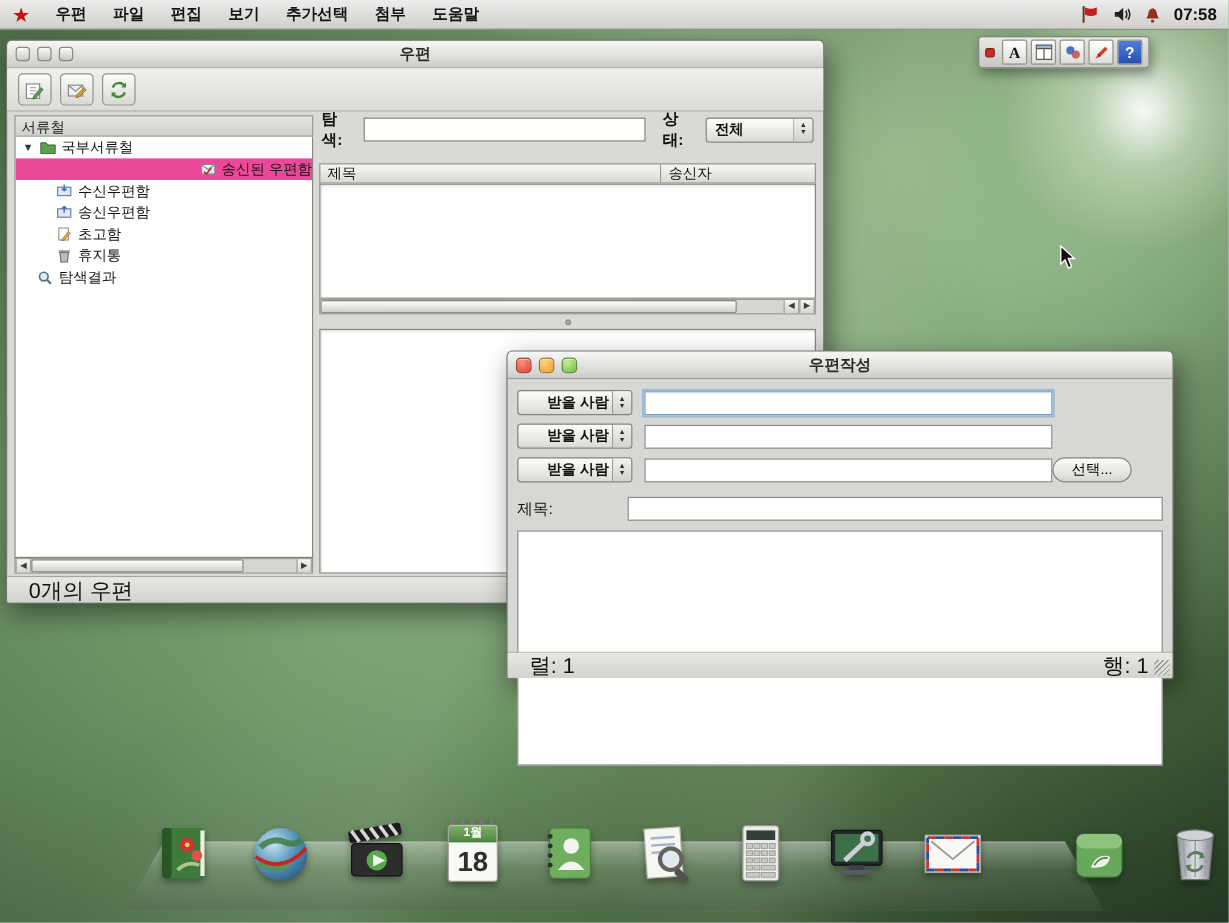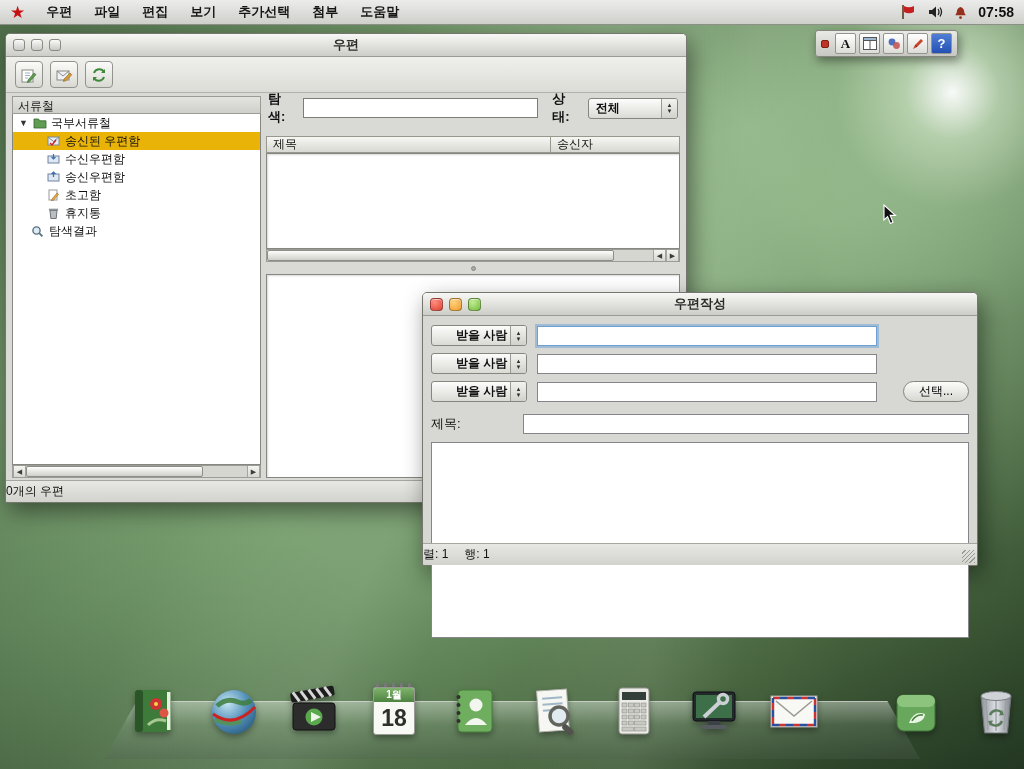--- a/index.html
+++ b/index.html
@@ -36,39 +36,39 @@
   .wbtn { width:12px; height:12px; margin-right:6px; border:1px solid #8a8a84; border-radius:3px;
     background:linear-gradient(#fafafa,#c9c9c4); }
   .tl { width:13px; height:13px; margin-right:6px; border-radius:4px; border:1px solid rgba(0,0,0,.35);
     box-shadow:inset 0 1px 1px rgba(255,255,255,.6); }
   .tl.red { background:radial-gradient(circle at 35% 30%, #ff8d7e,#df4234); }
   .tl.orange { background:radial-gradient(circle at 35% 30%, #ffd27e,#f09c2b); }
   .tl.green { background:radial-gradient(circle at 35% 30%, #c2ec92,#72bd3f); }
 
   .sunken { background:#fff; border:1px solid #878782; box-shadow:inset 1px 1px 2px rgba(0,0,0,.15); }
   .statusbar { position:absolute; left:0; right:0; bottom:0; height:22px; border-top:1px solid #a6a6a0;
-    background:linear-gradient(#e7e7e3,#d3d3ce); display:flex; align-items:center; padding:0 0; font-size:12px; border-radius:0 0 2px 2px; }
+    background:linear-gradient(#e7e7e3,#d3d3ce); display:flex; align-items:center; padding:0 18px; font-size:18px; border-radius:0 0 2px 2px; }
 
   
   #mail-window { left:5px; top:33px; width:682px; height:470px; z-index:10; }
   #mail-toolbar { position:absolute; top:23px; left:0; right:0; height:36px;
     background:linear-gradient(#efefec,#dcdcd7); border-bottom:1px solid #b3b3ad;
     display:flex; align-items:center; gap:7px; padding:0 9px; }
   .tool-btn { width:28px; height:27px; border:1px solid #93938d; border-radius:4px;
     background:linear-gradient(#fbfbf9,#d9d9d4); display:flex; align-items:center; justify-content:center; }
 
   #mail-sidebar { position:absolute; top:62px; left:6px; width:249px; bottom:24px; }
   #sidebar-header { height:18px; background:linear-gradient(#e3e3df,#d0d0cb); border:1px solid #9c9c96;
     font-size:12px; padding:1px 5px; color:#222; }
   #folder-tree { position:absolute; top:18px; left:0; right:0; bottom:13px;
     background:#fff; border:1px solid #878782; border-top:none; overflow:hidden; }
   .tree-row { height:18px; display:flex; align-items:center; gap:4px; font-size:12px; padding-left:6px; white-space:nowrap; }
   .tree-row.child { padding-left:34px; }
   .tree-row.search { padding-left:18px; }
-  .tree-row.selected { background:#eab308; }
+  .tree-row.selected { background:#ec4899;justify-content:flex-end; }
   .disclosure { font-size:9px; color:#333; width:10px; }
   .ticon { width:14px; height:13px; flex:0 0 auto; display:inline-flex; }
 
   .hscroll { position:absolute; left:0; right:0; bottom:0; height:13px; display:flex;
     background:#d6d6d1; border:1px solid #9c9c96; }
   .scroll-arrow { width:13px; font-size:7px; line-height:11px; text-align:center; color:#3c3c38;
     background:linear-gradient(#f4f4f1,#d7d7d2); border-left:1px solid #a5a59f; border-right:1px solid #a5a59f; }
   .scroll-track { flex:1; position:relative; }
   .scroll-thumb { position:absolute; top:0; bottom:0; left:0; width:62%;
     background:linear-gradient(#fdfdfc,#cfcfca); border:1px solid #8e8e88; border-radius:2px; }
@@ -98,28 +98,28 @@
 
   
   #compose-window { left:422px; top:292px; width:556px; height:274px; z-index:20; background:#d7d7d3; }
   #compose-body { position:absolute; top:23px; left:0; right:0; bottom:22px; padding:9px 8px 0 8px; }
   .recip-row { display:flex; align-items:center; margin-bottom:7px; }
   .dd { width:96px; height:21px; display:flex; align-items:stretch; border:1px solid #868680;
     border-radius:3px; background:linear-gradient(#fdfdfc,#dadad5); flex:0 0 auto; }
   .dd .dd-label { flex:1; display:flex; align-items:center; padding-left:24px; font-size:12px; font-weight:bold; white-space:nowrap; }
   .recip-input { flex:1; height:20px; margin-left:10px; border:1px solid #86868a; background:#fff; }
   .recip-input.focused { border:1px solid #6f9fd0; box-shadow:0 0 0 2px rgba(115,165,215,.55); }
-  .recip-side { width:92px; flex:0 0 auto; display:flex; justify-content:flex-end; }
+  .recip-side { width:92px; flex:0 0 auto; display:flex; }
   .select-btn { width:66px; height:21px; border:1px solid #868680; border-radius:11px;
     background:linear-gradient(#fcfcfa,#d7d7d2); font-size:12px; font-family:inherit; }
   #subject-row { display:flex; align-items:center; margin:12px 0 8px 0; }
   #subject-label { width:92px; font-size:13px; }
   #subject-input { flex:1; height:20px; border:1px solid #86868a; background:#fff; }
   #body-area { width:100%; height:196px; border:1px solid #86868a; background:#fff; resize:none; }
-  #compose-status { justify-content:flex-start; gap:16px; padding-right:20px; }
+  #compose-status { justify-content:space-between; gap:16px; padding-right:20px; }
   #resize-grip { position:absolute; right:2px; bottom:2px; width:13px; height:13px;
     background:repeating-linear-gradient(135deg, transparent 0 2px, #9a9a94 2px 3px); }
 
   
   #palette { position:absolute; left:815px; top:30px; height:27px; z-index:30;
     display:flex; align-items:center; padding:0 5px; gap:3px;
     background:linear-gradient(#e9e9e6,#c7c7c2); border:1px solid #868680; border-radius:3px;
     box-shadow:2px 4px 10px rgba(0,0,0,.4); }
   .pal-dot { width:8px; height:8px; border-radius:2px; background:#c23327; border:1px solid #7e1f16; margin-right:3px; }
   .pal-btn { width:21px; height:21px; border:1px solid #94948e; border-radius:2px;

